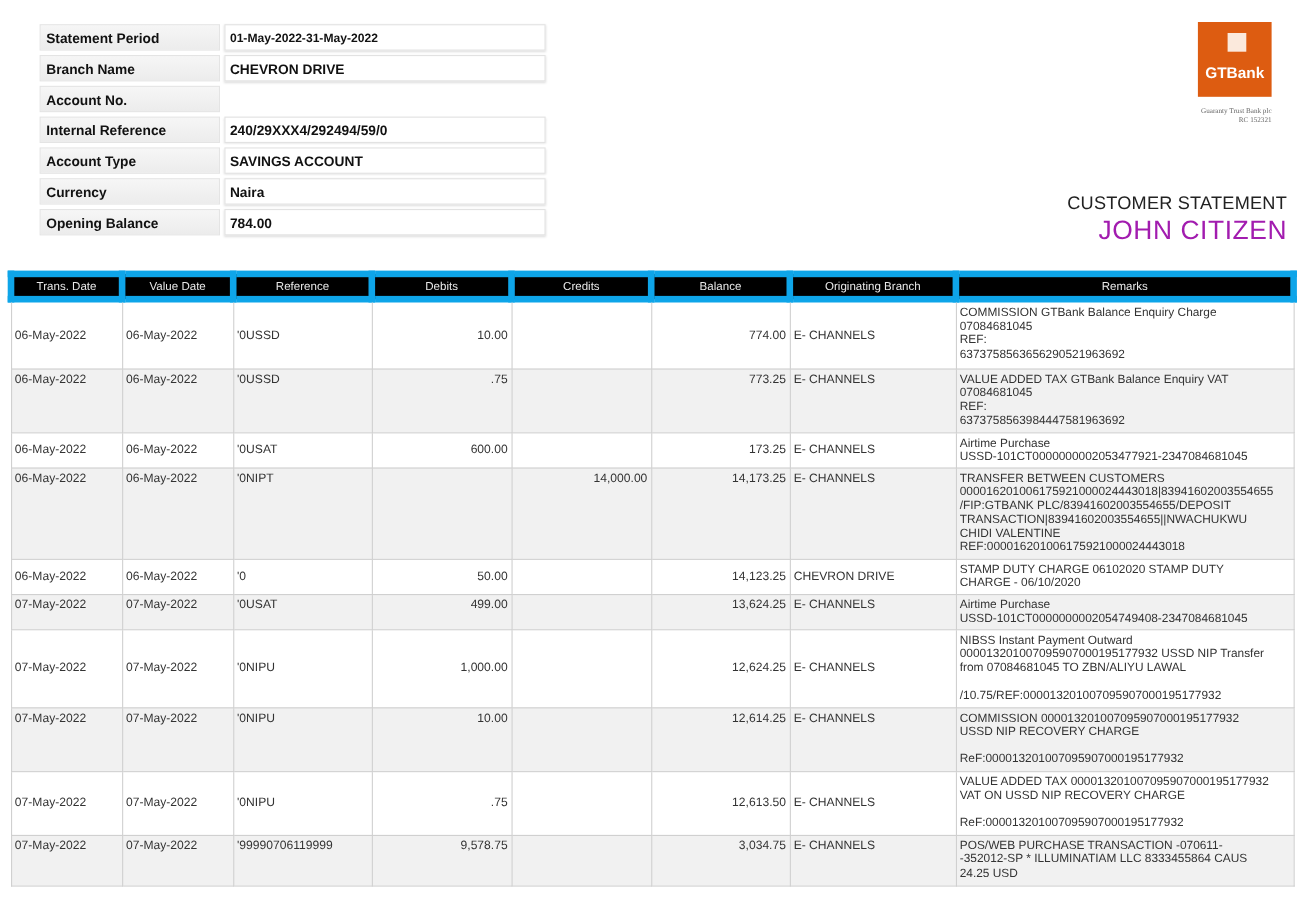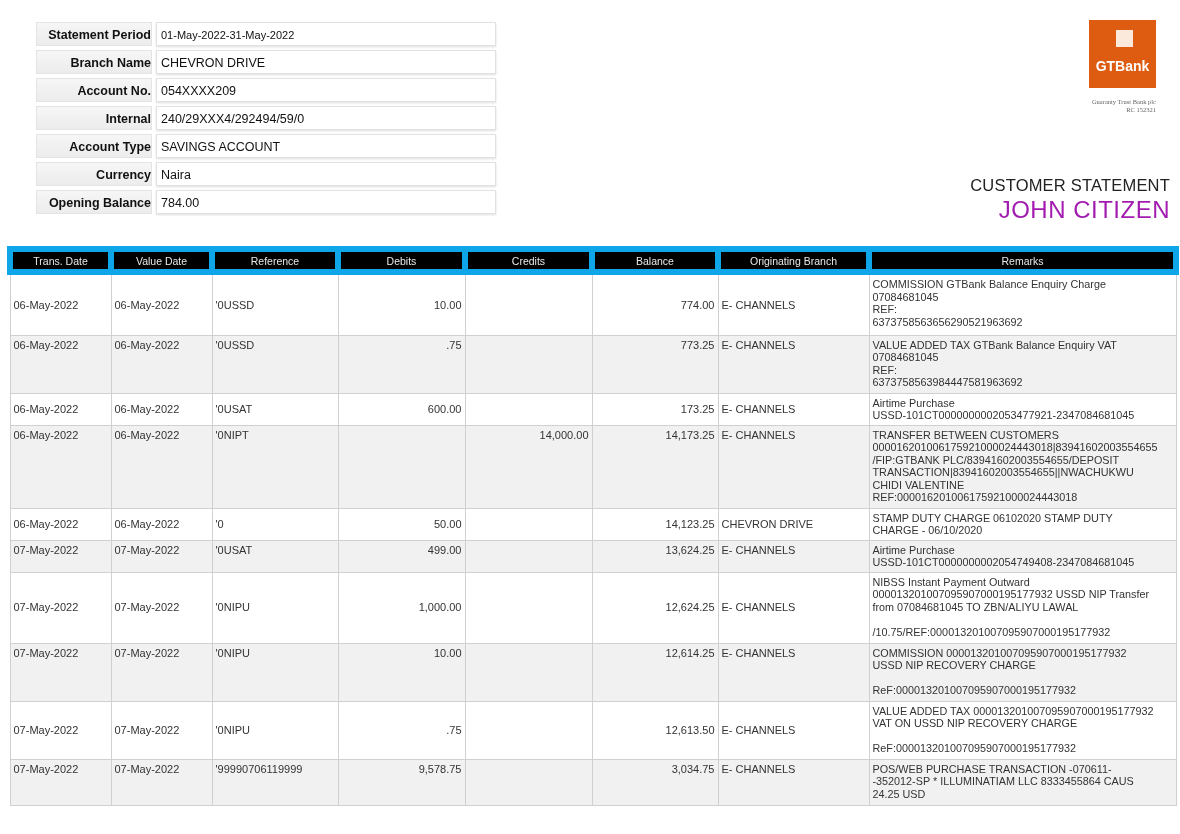--- a/index.html
+++ b/index.html
@@ -1,20 +1,20 @@
 <!DOCTYPE html>
 <html><head>
 <meta charset="utf-8">
 <style>
   html, body { margin:0; padding:0; background:#ffffff; }
   body { width:1180px; height:834px; position:relative; overflow:hidden; font-family:"Liberation Sans", sans-serif; color:#222; }
   .info { position:absolute; left:36px; top:22px; width:460px; }
   .info-row { display:flex; height:24px; margin-bottom:4px; }
-  .info-label { width:116px; background:linear-gradient(#f6f6f6,#ececec); border:1px solid #e4e4e4; font-weight:bold; font-size:12.5px; line-height:24px; padding-left:5px; color:#111; box-sizing:border-box;text-align:right; }
-  .info-value { flex:1; margin-left:4px; background:#fff; border:1px solid #e2e2e2; box-shadow:0 1px 2px #ddd; font-weight:normal; font-size:12.5px; line-height:24px; padding-left:4px; color:#111; box-sizing:border-box; }
+  .info-label { width:164px; background:linear-gradient(#f6f6f6,#ececec); border:1px solid #e4e4e4; font-weight:bold; font-size:12.5px; line-height:24px; padding-left:5px; color:#111; box-sizing:border-box; }
+  .info-value { flex:1; margin-left:4px; background:#fff; border:1px solid #e2e2e2; box-shadow:0 1px 2px #ddd; font-weight:bold; font-size:12.5px; line-height:24px; padding-left:4px; color:#111; box-sizing:border-box; }
   .info-value.small { font-size:11px; }
   .logo { position:absolute; left:1089px; top:20px; width:67px; height:68px; background:#dd5c11; }
   .logo .sq { position:absolute; left:27px; top:10px; width:17px; height:17px; background:#fbe9dc; }
   .logo .txt { position:absolute; left:0; right:0; top:38px; text-align:center; color:#fff; font-weight:bold; font-size:14px; }
   .logo-caption { position:absolute; right:24px; top:98px; text-align:right; font-size:6.5px; color:#666; line-height:8px; font-family:"Liberation Serif", serif; }
   .cs-title { position:absolute; right:10px; top:176px; font-size:16.5px; color:#222; letter-spacing:0.2px; }
   .cs-name { position:absolute; right:10px; top:196px; font-size:24px; color:#a21caf; letter-spacing:0.5px; }
   table.stmt { position:absolute; left:7px; top:246px; width:1166px; border-collapse:collapse; table-layout:fixed; font-size:11px; }
   table.stmt th { background:#000; color:#e8e8e8; font-weight:normal; height:17px; font-size:10.5px; border:6px solid #0ea5e9; text-align:center; padding:0; }
   table.stmt td { border:1px solid #d0d0d0; padding:3px 3px; vertical-align:top; color:#333; line-height:12.5px; }
@@ -30,21 +30,20 @@
   <div class="info-row">
     <div class="info-label">Statement Period</div>
     <div class="info-value small">01-May-2022-31-May-2022</div>
   </div>
   <div class="info-row">
     <div class="info-label">Branch Name</div>
     <div class="info-value">CHEVRON DRIVE</div>
   </div>
   <div class="info-row">
     <div class="info-label">Account No.</div>
-    <div class="info-value">054XXXX209</div>
   </div>
   <div class="info-row">
     <div class="info-label">Internal Reference</div>
     <div class="info-value">240/29XXX4/292494/59/0</div>
   </div>
   <div class="info-row">
     <div class="info-label">Account Type</div>
     <div class="info-value">SAVINGS ACCOUNT</div>
   </div>
   <div class="info-row">

